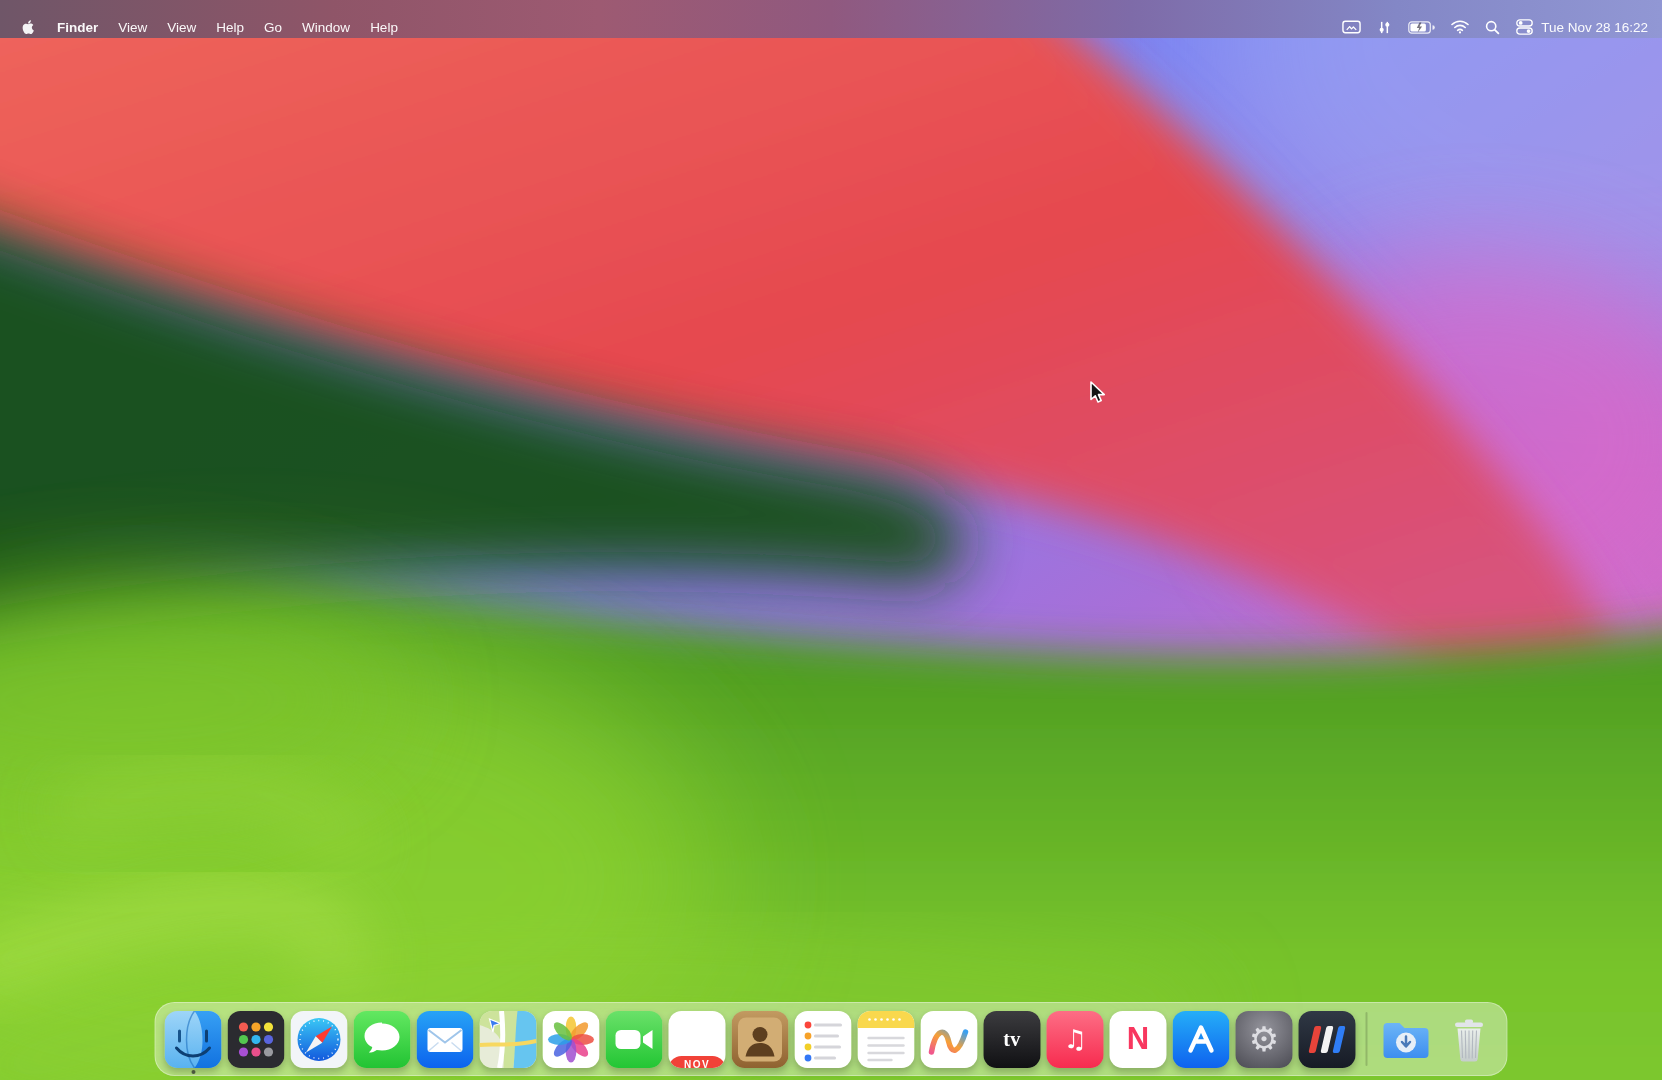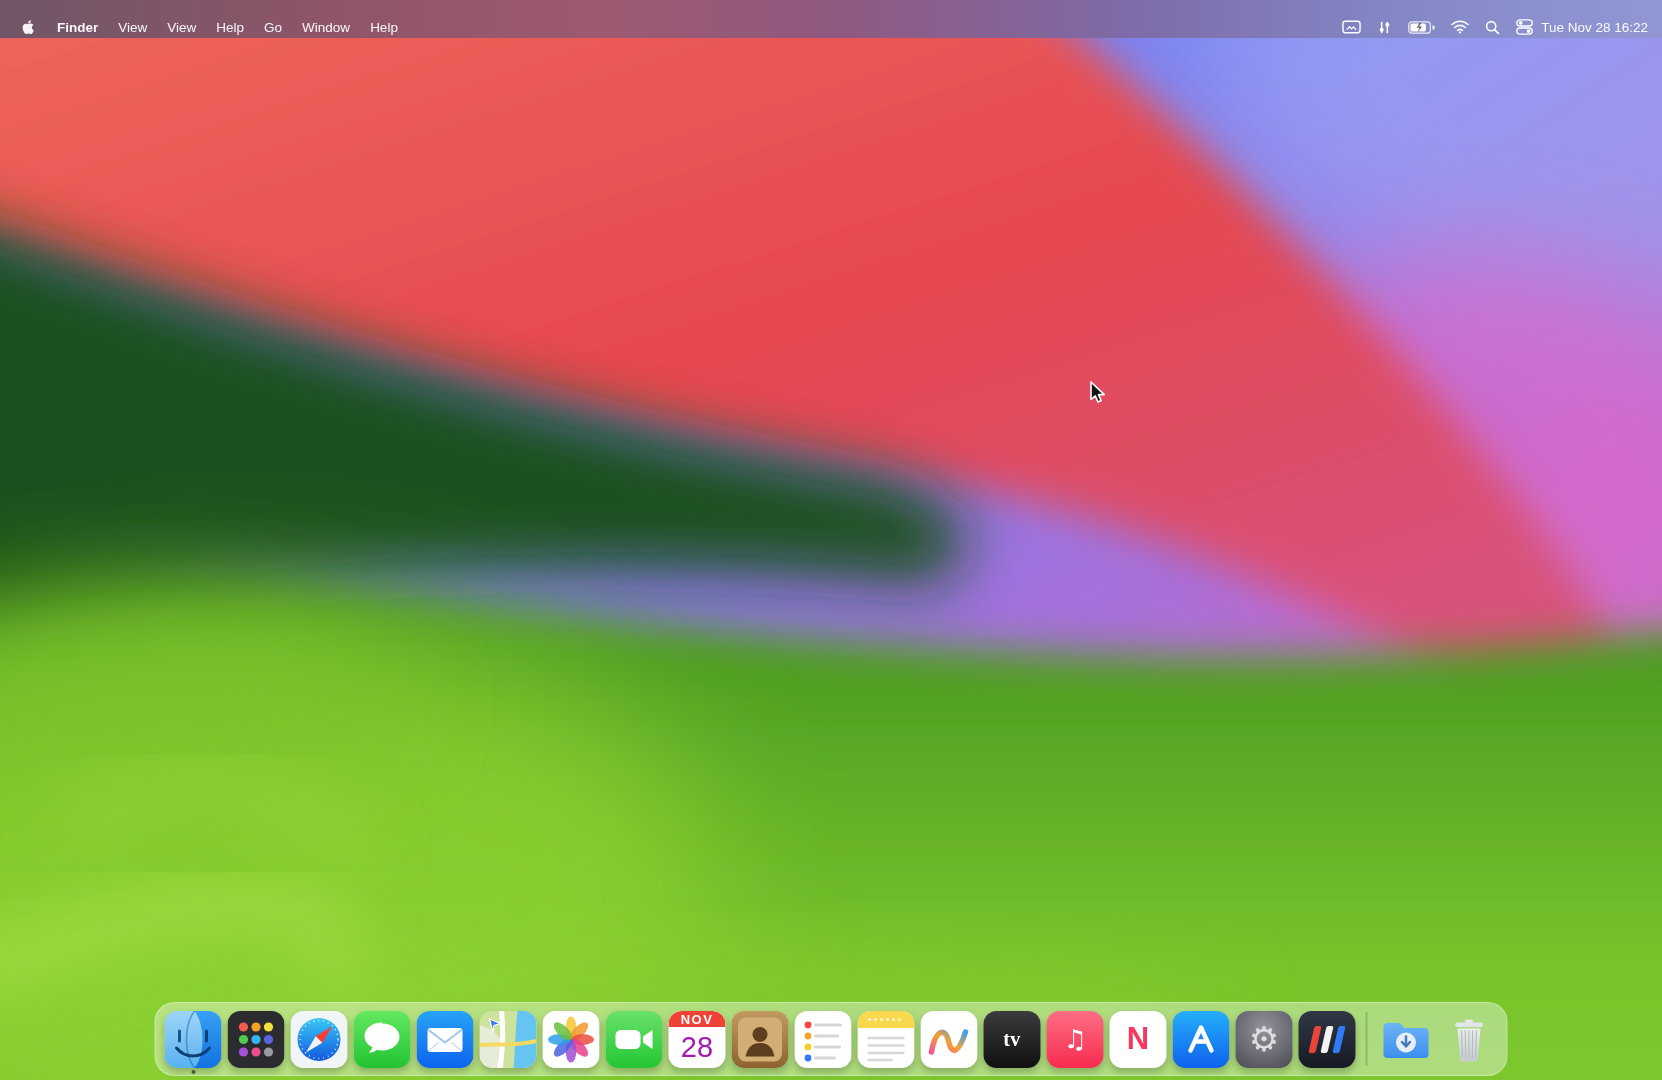--- a/index.html
+++ b/index.html
@@ -45,21 +45,21 @@
   .icon-settings{background:radial-gradient(circle at 50% 32%,#94949c,#4a4a52);}
   .icon-settings span{color:#dddde2;font-size:34px;line-height:1;font-family:"DejaVu Sans",sans-serif;}
   .icon-parallels{background:linear-gradient(180deg,#303845,#161b25);overflow:hidden;}
   .p-bars{position:absolute;inset:0;display:flex;gap:5px;align-items:center;justify-content:center;transform:skewX(-13deg);}
   .p-bar{width:7px;height:27px;border-radius:2px;}
   .p-red{background:#e8443a;} .p-white{background:#f3f3f3;} .p-blue{background:#2f7df6;}
 
   
   .icon-cal{background:#fff;overflow:hidden;}
   .cal-top{height:16px;background:#f14238;border-radius:13px 13px 0 0;color:#fff;
-    font-size:13px;font-weight:700;text-align:center;line-height:17px;letter-spacing:1.5px;}
+    font-size:10px;font-weight:700;text-align:center;line-height:17px;letter-spacing:1.5px;margin-top:45px;}
   .cal-day{font-size:29px;font-weight:300;color:#a21caf;text-align:center;line-height:40px;}
 
   
   .cursor{position:absolute;left:1086px;top:380px;z-index:60;pointer-events:none;}
 </style>
 </head>
 <body>
 
 <div class="stage">
 

